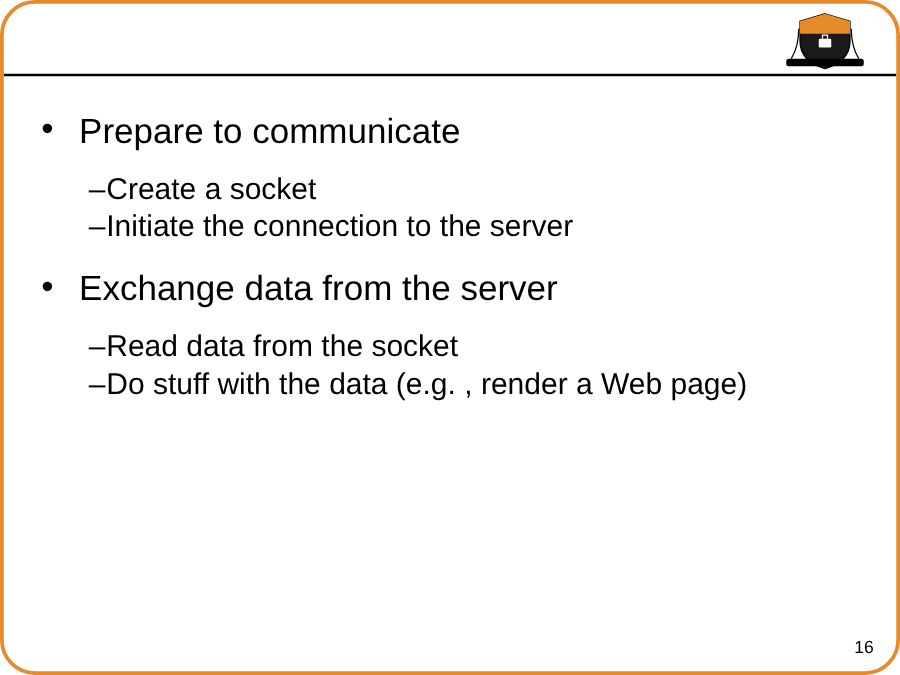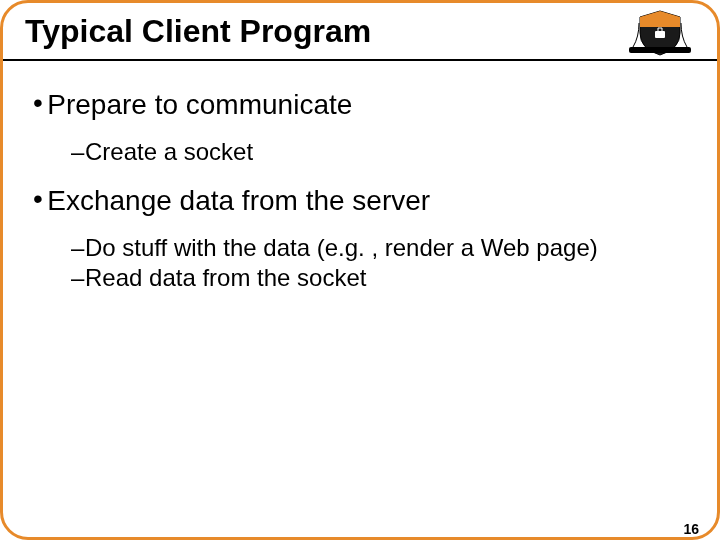--- a/index.html
+++ b/index.html
@@ -48,48 +48,47 @@
   .bullet-top:first-child {
     margin-top: 10px;
   }
   .top-marker {
     font-size: 28px;
     line-height: 28px;
     vertical-align: 2px;
   }
   .top-text {
     font-size: 28px;
+    margin-left: 16px;
   }
   .sub-list {
     margin: 16px 0 18px 38px;
   }
   .sub-item {
     font-size: 24px;
     line-height: 30px;
     white-space: nowrap;
   }
   .sub-marker {
     display: inline-block;
     width: 14px;
   }
   .page-num {
     position: absolute;
     right: 18px;
-    bottom: 0;
+    bottom: 12px;
     font-size: 14px;
-    font-weight: bold;
   }
 </style>
 </head>
 <body>
 
 <div class="slide">
 
   <div class="title-band">
-    <span class="title-text">Typical Client Program</span>
     <span class="crest">
       <svg viewBox="0 0 70 48" width="70" height="48">
         <path d="M35 2 L55 8 L55 24 Q55 40 35 46 Q15 40 15 24 L15 8 Z" fill="#1a1a1a" stroke="#000" stroke-width="1"></path>
         <path d="M35 2 L55 8 L55 18 L15 18 L15 8 Z" fill="#e78a2a"></path>
         <rect x="30" y="22" width="10" height="7" rx="1" fill="#fff"></rect>
         <path d="M33 22 v-3 h4 v3" fill="none" stroke="#fff" stroke-width="1"></path>
         <path d="M8 38 q6 -10 6 -24" fill="none" stroke="#000" stroke-width="1"></path>
         <path d="M62 38 q-6 -10 -6 -24" fill="none" stroke="#000" stroke-width="1"></path>
         <rect x="4" y="38" width="62" height="6" rx="2" fill="#000"></rect>
       </svg>
@@ -97,28 +96,29 @@
   </div>
 
   <div class="content">
 
     <div class="bullet-top">
       <span class="top-marker">•</span>
       <span class="top-text">Prepare to communicate</span>
     </div>
     <div class="sub-list">
       <div class="sub-item"><span class="sub-marker">–</span><span>Create a socket</span></div>
+      <div class="sub-item"><span class="sub-marker">–</span><span>Initiate the connection to the server</span></div>
     </div>
 
     <div class="bullet-top">
       <span class="top-marker">•</span>
       <span class="top-text">Exchange data from the server</span>
     </div>
     <div class="sub-list">
+      <div class="sub-item"><span class="sub-marker">–</span><span>Read data from the socket</span></div>
       <div class="sub-item"><span class="sub-marker">–</span><span>Do stuff with the data (e.g. , render a Web page)</span></div>
-      <div class="sub-item"><span class="sub-marker">–</span><span>Read data from the socket</span></div>
     </div>
 
 
   </div>
 
   <div class="page-num">16</div>
 </div>
 
 </body></html>

